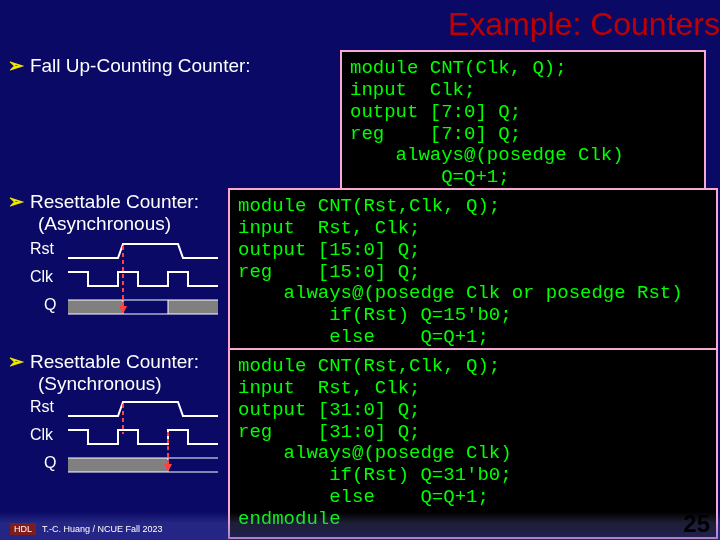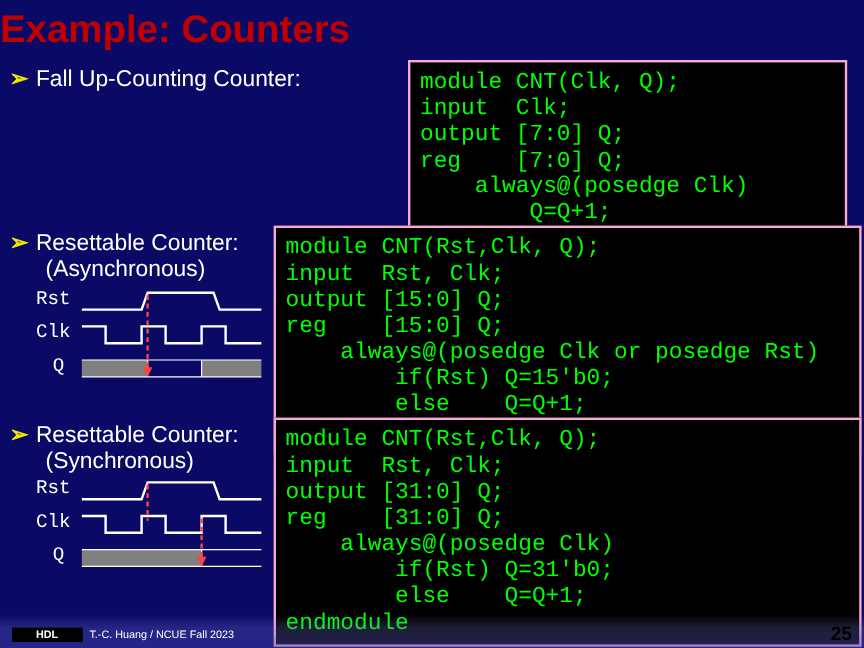--- a/index.html
+++ b/index.html
@@ -1,28 +1,28 @@
 <!DOCTYPE html>
 <html><head>
 <meta charset="utf-8">
 <style>
   html,body{margin:0;padding:0}
   body{width:720px;height:540px;background:#0a0a66;font-family:Arial,Helvetica,sans-serif;color:#000;position:relative;overflow:hidden}
-  .title{text-align:left;font-size:32px;font-weight:bold;color:#c00000;padding-top:6px}
+  .title{text-align:right;font-size:32px;font-weight:normal;color:#c00000;padding-top:6px}
   .row{position:absolute;left:8px;right:8px}
   .bullet-line{color:#fff;font-size:19px}
   .arrow{color:#f0e800;font-weight:bold;margin-right:6px}
   .sub{color:#fff;font-size:19px;margin-left:30px}
   .codebox{position:absolute;background:#000;border:2px solid #f9a8d4;padding:6px 8px;font-family:'Courier New',monospace;color:#00ff00;font-size:19px;line-height:1.15;white-space:pre}
   .signals{position:absolute;left:30px;width:210px;height:90px}
-  .sig-label{position:absolute;font-family:Liberation Mono, monospace;font-size:16px;color:#fff}
+  .sig-label{position:absolute;font-family:Liberation Sans, sans-serif;font-size:16px;color:#fff}
   svg.wave{position:absolute}
   .footer{position:absolute;bottom:6px;left:10px;color:#fff;font-size:9px}
-  .footer .hdl{background:#000000;color:#fff;padding:1px 20px;font-weight:bold;margin-right:6px}
-  .pagenum{position:absolute;bottom:2px;right:10px;color:#000;font-size:16px;font-weight:bold}
+  .footer .hdl{background:#7f1d1d;color:#fff;padding:1px 4px;font-weight:normal;margin-right:6px}
+  .pagenum{position:absolute;bottom:2px;right:10px;color:#000;font-size:24px;font-weight:bold}
   .gradband{position:absolute;left:0;right:0;bottom:0;height:28px;background:linear-gradient(to bottom,rgba(180,180,255,0) 0%,rgba(120,120,220,0.25) 40%,rgba(70,70,180,0.45) 100%)}
 </style>
 </head>
 <body>
 
 <div class="title">Example: Counters</div>
 
 <div class="row" style="top:54px">
   <div class="bullet-line"><span class="arrow">➢</span><span>Fall Up-Counting Counter:</span></div>
 </div>

